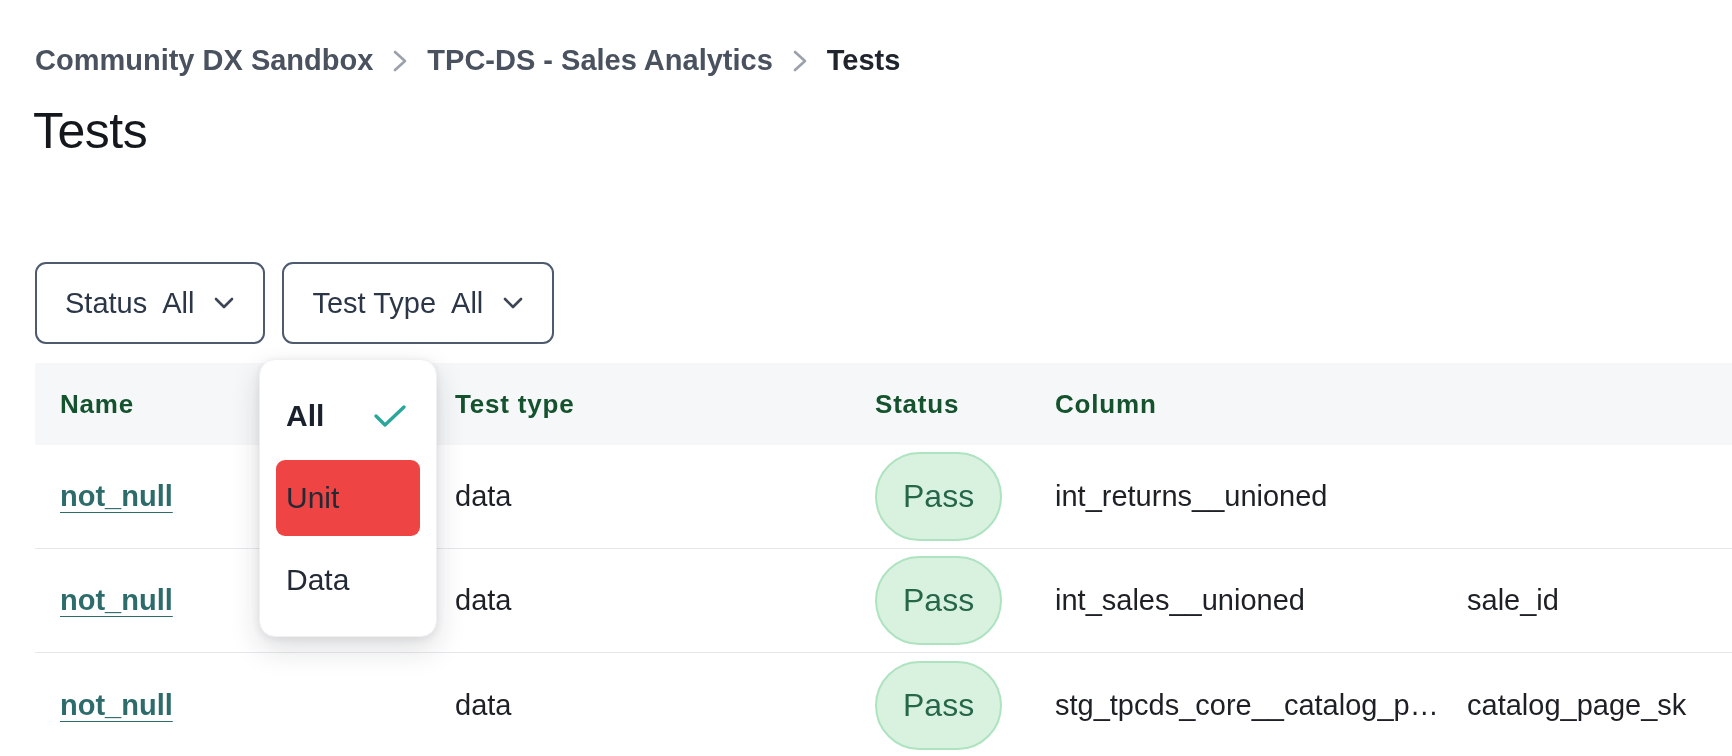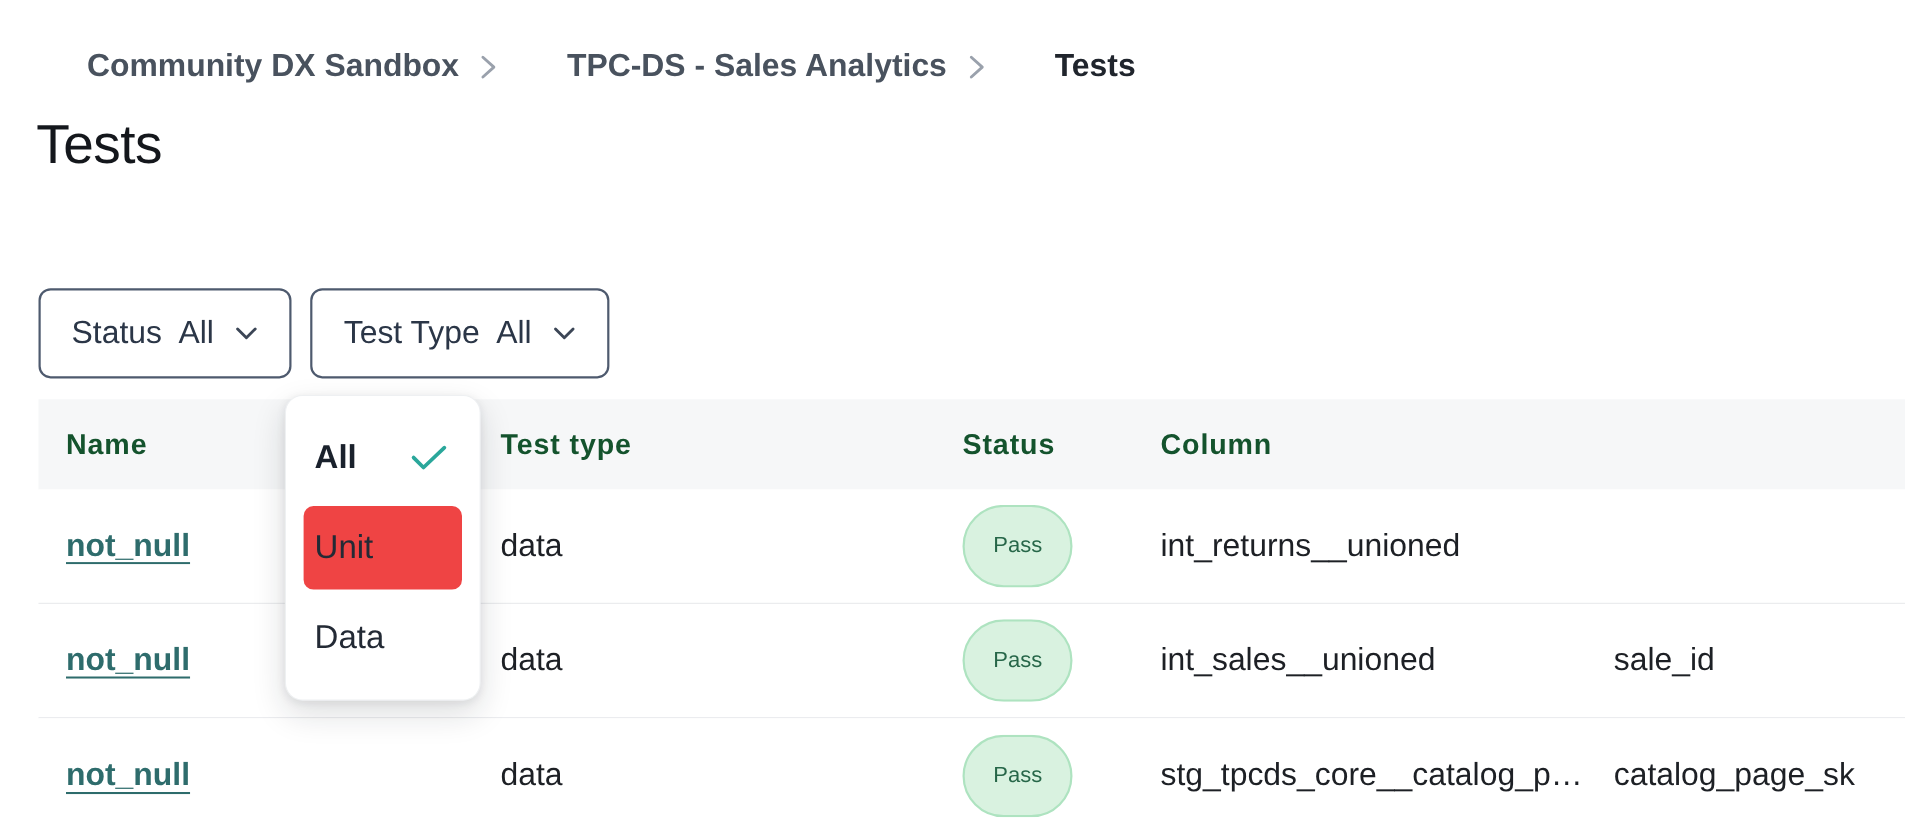--- a/index.html
+++ b/index.html
@@ -11,21 +11,21 @@
     font-family:"Liberation Sans","DejaVu Sans",sans-serif;
     color:#1d2025;
   }
 
   
   .breadcrumb {
     position:absolute; left:35px; top:44px;
     display:flex; align-items:center; gap:19px;
     font-size:29px; font-weight:600; color:#49525e;
   }
-  .crumb { text-decoration:none; color:#49525e; cursor:pointer;margin-left:44px; }
+  .crumb { text-decoration:none; color:#49525e; cursor:pointer; }
   .crumb.current { color:#20252d; font-weight:700; }
   .crumb-sep { display:flex; align-items:center; color:#9aa1ac; }
 
   
   .page-title {
     position:absolute; left:33px; top:102px;
     font-size:50px; font-weight:500; color:#14171c;
     letter-spacing:-0.5px;
   }
 
@@ -96,21 +96,21 @@
     text-underline-offset:6px;
     cursor:pointer;
   }
   .badge-pass {
     display:inline-flex; align-items:center; justify-content:center;
     padding:24px 26px;
     background:var(--badge_bg,#d9f2e0);
     border:2px solid var(--badge_border,#aee3c0);
     border-radius:999px;
     color:var(--badge_text,#276749);
-    font-size:20px;
+    font-size:32px;
   }
 </style>
 </head>
 <body>
 
 <nav class="breadcrumb">
   <span class="crumb">Community DX Sandbox</span>
   <span class="crumb-sep">
     <svg width="16" height="26" viewBox="0 0 16 26">
         <polyline points="3,4 13,13 3,22" fill="none" stroke="#9aa1ac" stroke-width="2.6" stroke-linecap="round" stroke-linejoin="round"></polyline>

